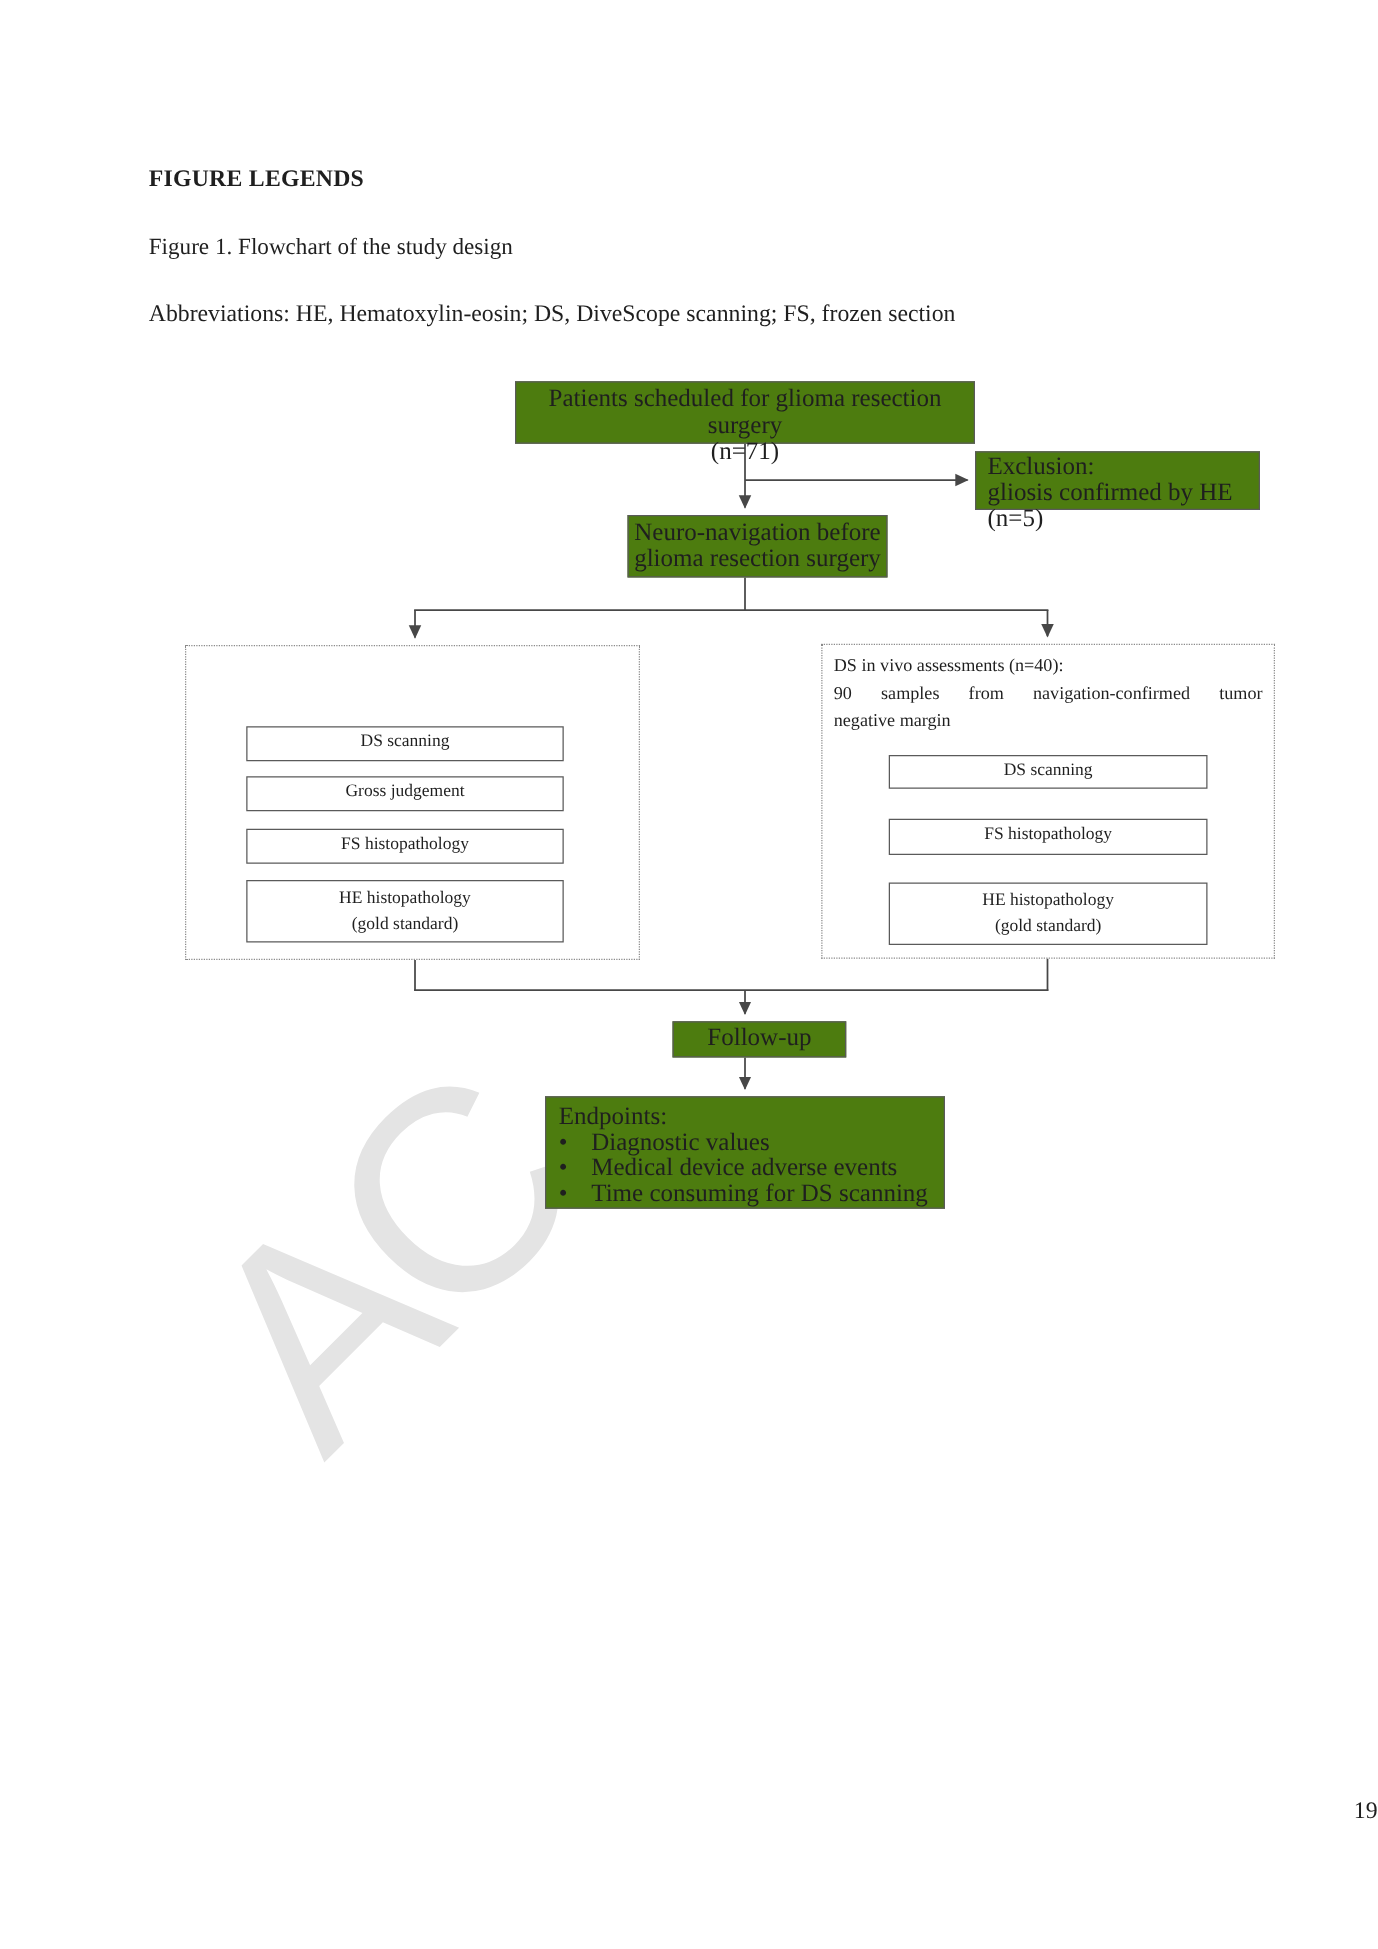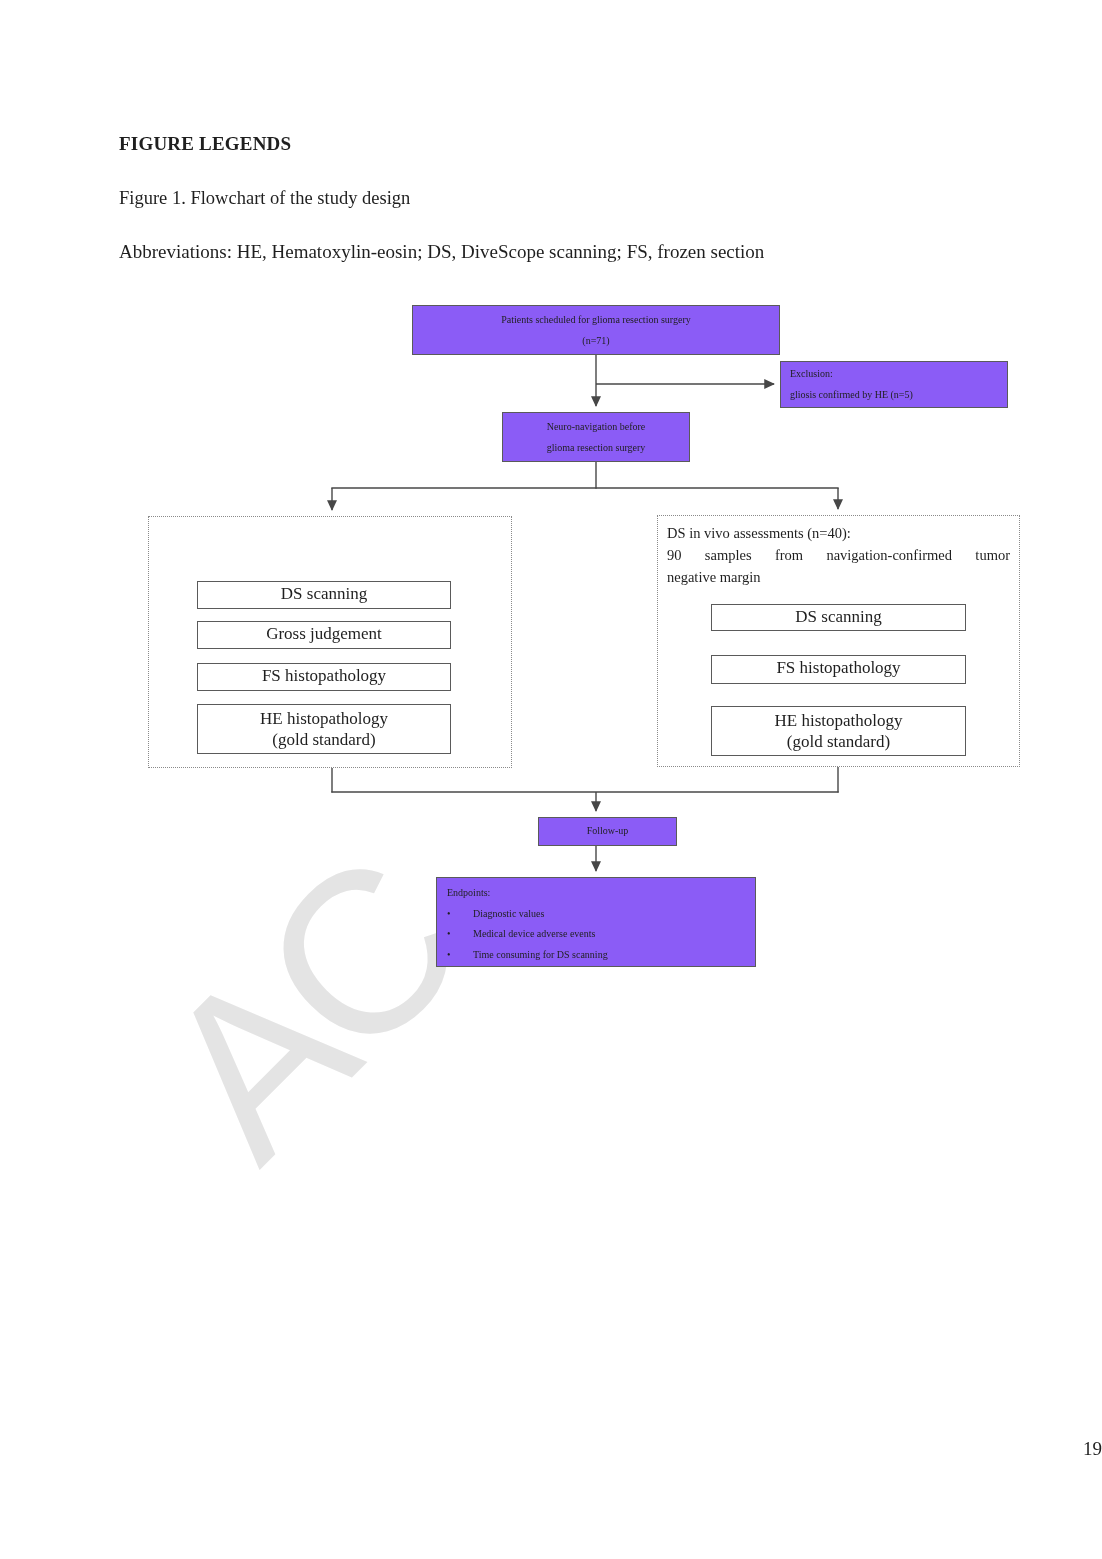--- a/index.html
+++ b/index.html
@@ -28,43 +28,43 @@
     font-size: 19px;
     z-index: 2;
   }
   .connectors {
     position: absolute; left: 0; top: 0; z-index: 1;
     pointer-events: none;
   }
   .box {
     position: absolute; box-sizing: border-box;
     border: 1.4px solid #5a5a5a;
-    background: #8b5cf6;
-    font-size: 10px; line-height: 21px; text-align: center;
+    background: #4d7c0f;
+    font-size: 20px; line-height: 21px; text-align: center;
     z-index: 2;
   }
   #box-patients   { left: 412px; top: 305px; width: 368px; height: 50px; padding-top: 3px; }
   #box-exclusion  { left: 780px; top: 361px; width: 228px; height: 47px; text-align: left; padding: 1px 4px 0 9px; }
-  #box-navigation { left: 502px; top: 412px; width: 188px; height: 50px; padding-top: 3px; }
+  #box-navigation { left: 502px; top: 412px; width: 208px; height: 50px; padding-top: 3px; }
   .dashed-group {
     position: absolute; box-sizing: border-box;
     border: 1.5px dotted #8a8a8a;
     font-size: 14.5px; line-height: 22px;
     z-index: 2;
   }
   #group-exvivo { left: 148px; top: 516px; width: 364px; height: 252px; }
   #group-invivo { left: 657px; top: 515px; width: 363px; height: 252px; }
   .group-header { padding: 6px 9px 0 9px; text-align: left; }
   .group-header span { display: block; }
   .justify-line { text-align: justify; text-align-last: justify; }
   .step {
     position: absolute; box-sizing: border-box;
     border: 1.4px solid #5a5a5a;
     background: #ffffff;
-    text-align: center; font-size: 17px; line-height: 21px;
+    text-align: center; font-size: 14px; line-height: 21px;
   }
   .step.one-line { line-height: 24.5px; }
   .step.two-line { padding-top: 3px; }
   #box-followup {
     left: 538px; top: 817px; width: 139px; height: 29px;
     line-height: 25.5px;
   }
   #box-endpoints {
     left: 436px; top: 877px; width: 320px; height: 90px;
     text-align: left; padding: 5px 6px 0 10px; line-height: 20.5px;

